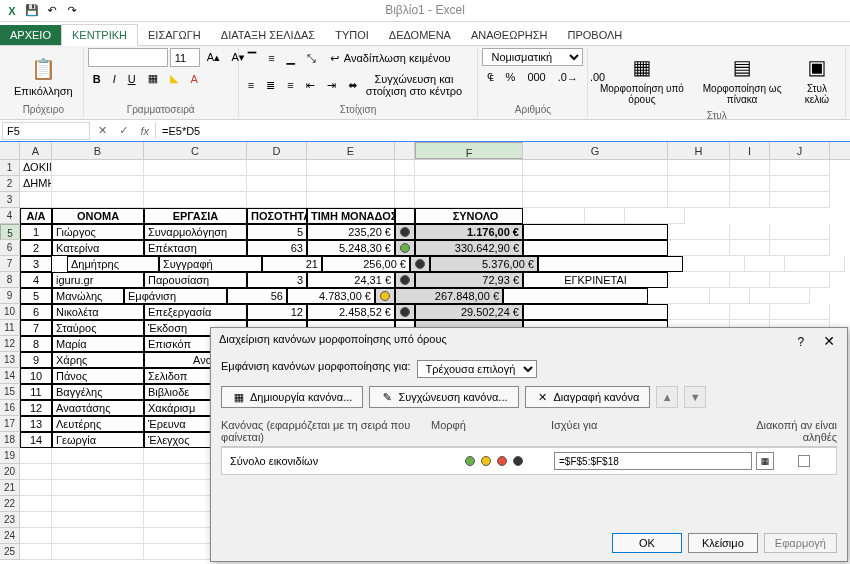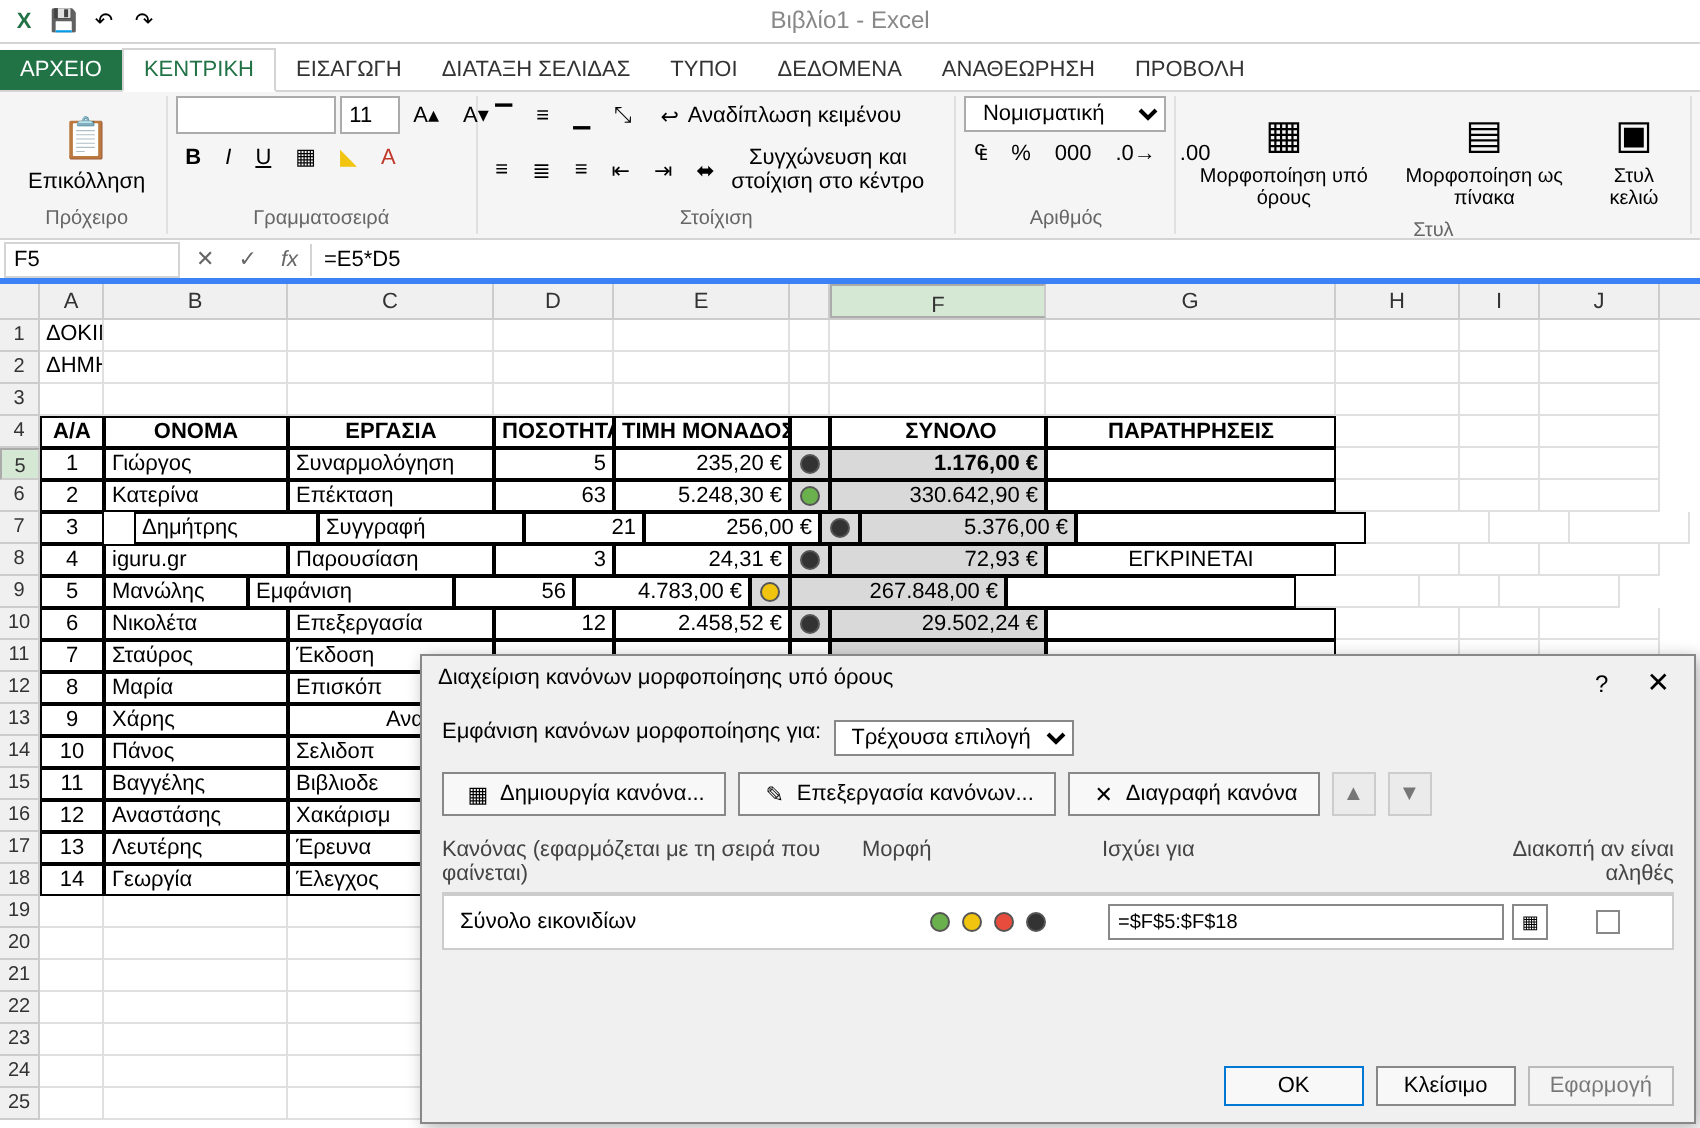--- a/index.html
+++ b/index.html
@@ -12,21 +12,21 @@
 .tab.file{background:#217346;color:#fff}
 .tab.active{background:#fff;border:1px solid #d4d4d4;border-bottom:1px solid #fff;margin-bottom:-1px;color:#217346}
 .ribbon{height:74px;background:#f5f5f5;border-bottom:1px solid #d4d4d4;display:flex;padding:2px 4px}
 .rgrp{display:flex;flex-direction:column;justify-content:space-between;padding:0 4px;border-right:1px solid #e0e0e0}
 .rgrp-ctl{display:flex;gap:2px;align-items:center;flex:1}
 .rgrp-lbl{text-align:center;font-size:10px;color:#666;padding:2px 0}
 .rbtn{padding:2px 4px;border:1px solid transparent;background:none;cursor:pointer;display:flex;align-items:center;gap:2px}
 .big-btn{display:flex;flex-direction:column;align-items:center;padding:2px 6px;cursor:pointer;height:60px;justify-content:center}
 .big-ico{width:32px;height:32px;display:flex;align-items:center;justify-content:center;font-size:20px}
 .sel{border:1px solid #ababab;background:#fff;padding:1px 4px;font-size:11px}
-.namebox-row{height:22px;border-bottom:3px solid #3b82f6;display:flex;align-items:center;background:#fff}
+.namebox-row{height:22px;border-bottom:1px solid #3b82f6;display:flex;align-items:center;background:#fff}
 .namebox{width:88px;border:1px solid #d4d4d4;padding:2px 4px;margin:0 2px}
 .fx-btn{padding:0 6px;color:#666;cursor:pointer}
 .formula{flex:1;padding:2px 6px;border-left:1px solid #d4d4d4}
 .sheet{position:relative}
 .col-hdr{display:flex;height:18px;background:#f0f0f0;border-bottom:1px solid #ccc}
 .corner{width:20px;border-right:1px solid #ccc;background:#f0f0f0}
 .ch{border-right:1px solid #ccc;text-align:center;line-height:18px;color:#333;background:#f0f0f0}
 .ch.sel{background:#d4e8d4}
 .rows{}
 .row{display:flex;height:16px}
@@ -244,21 +244,20 @@
       </div>
       <div class="row">
         <div class="rn">4</div>
         <div class="cell hdr" style="width: 32px;">A/A</div>
         <div class="cell hdr" style="width: 92px;">ΟΝΟΜΑ</div>
         <div class="cell hdr" style="width: 103px;">ΕΡΓΑΣΙΑ</div>
         <div class="cell hdr" style="width: 60px;">ΠΟΣΟΤΗΤΑ</div>
         <div class="cell hdr" style="width: 88px;">ΤΙΜΗ ΜΟΝΑΔΟΣ</div>
         <div class="cell hdr" style="width: 20px;"></div>
         <div class="cell hdr" style="width: 108px; padding-left: 16px;">ΣΥΝΟΛΟ</div>
-        <div class="cell hdr" style="width: 145px;">ΠΑΡΑΤΗΡΗΣΕΙΣ</div>
         <div class="cell " style="width: 62px;"></div>
         <div class="cell " style="width: 40px;"></div>
         <div class="cell " style="width: 60px;"></div>
       </div>
       <div class="row">
         <div class="rn sel">5</div>
         <div class="cell bd c" style="width: 32px;">1</div>
         <div class="cell bd" style="width: 92px;">Γιώργος</div>
         <div class="cell bd" style="width: 103px;">Συναρμολόγηση</div>
         <div class="cell bd r" style="width: 60px;">5</div>
@@ -578,21 +577,21 @@
       <span>Εμφάνιση κανόνων μορφοποίησης για:</span>
       <select class="dlg-sel"><option>Τρέχουσα επιλογή</option></select>
     </div>
     <div class="dlg-row">
       <button class="dlg-btn">
           <span class="small-ico">▦</span>
           <span>Δημιουργία κανόνα...</span>
         </button>
       <button class="dlg-btn">
           <span class="small-ico">✎</span>
-          <span>Επεξεργασία κανόνων...</span>
+          <span>Συγχώνευση κανόνα...</span>
         </button>
       <button class="dlg-btn">
           <span class="small-ico">✕</span>
           <span>Διαγραφή κανόνα</span>
         </button>
       <div class="nav-btn disabled">▲</div>
       <div class="nav-btn disabled">▼</div>
     </div>
     <div class="dlg-hdr">
       <div style="width:210px">Κανόνας (εφαρμόζεται με τη σειρά που φαίνεται)</div>

